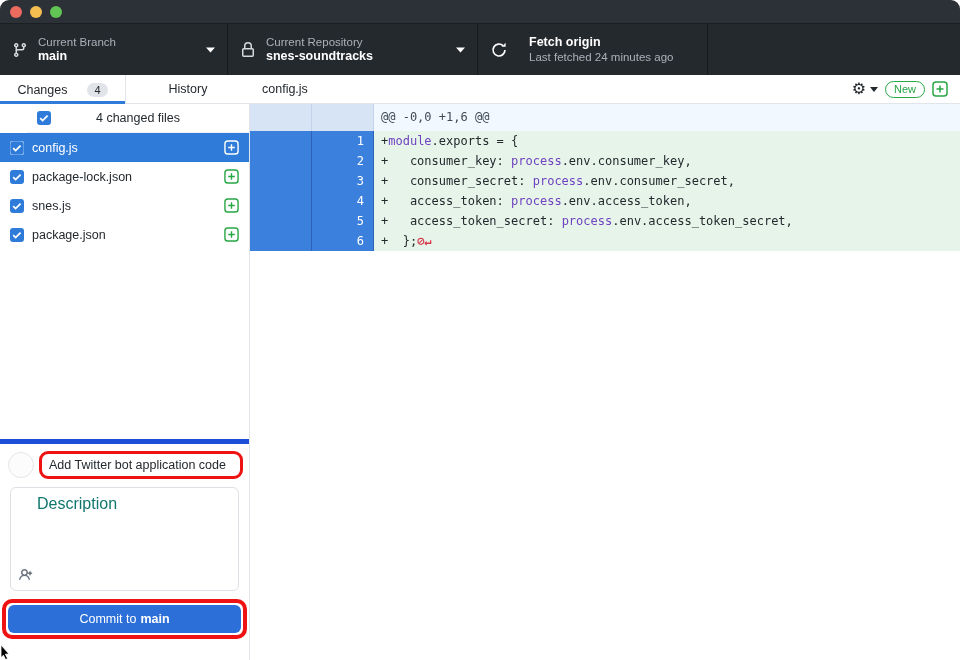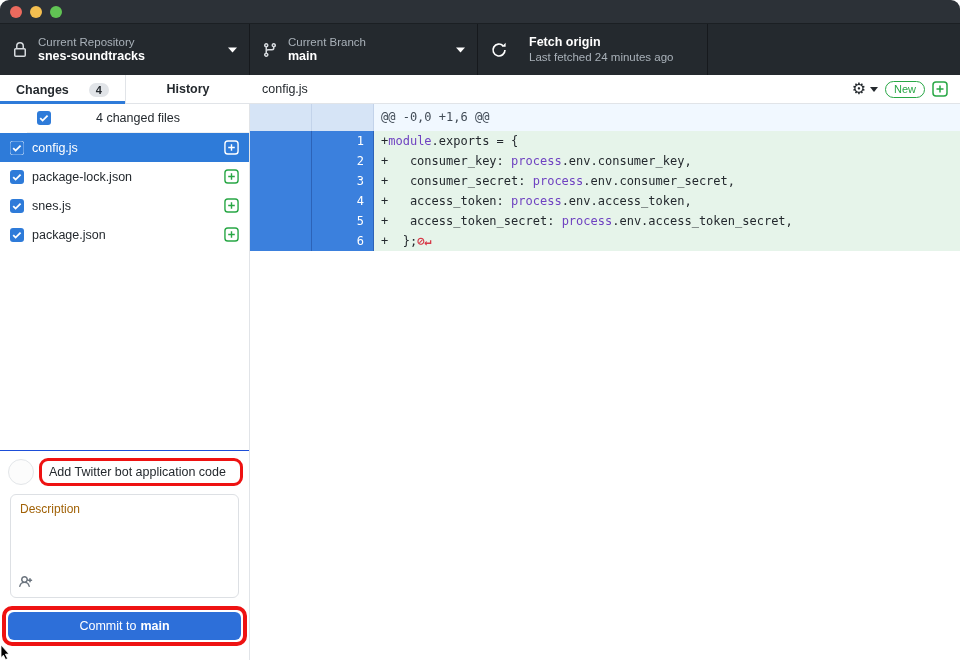--- a/index.html
+++ b/index.html
@@ -20,21 +20,21 @@
   .tb-fetch { width:230px;gap:21px; }
   .tb-text { display:flex; flex-direction:column; line-height:1.25; }
   .tb-label { color:#a9b1b9; font-size:11.5px; }
   .tb-value { color:#ffffff; font-size:12.5px; font-weight:bold; }
   .tb-chevron { margin-left:auto; display:flex; }
   .tb-icon { display:flex; align-items:center; }
   
   .tabs-row { height:29px; display:flex; background:#fff; }
   .side-tabs { width:250px; display:flex; }
   .tab { width:125px; display:flex; align-items:center; justify-content:center; gap:20px;
-         font-size:12.5px; color:#24292e; position:relative; border-bottom:1px solid #e1e4e8; cursor:pointer;font-weight:bold; }
+         font-size:12.5px; color:#24292e; position:relative; border-bottom:1px solid #e1e4e8; cursor:pointer; }
   .tab.active { border-bottom:none; }
   .tab.active::after { content:""; position:absolute; left:0; right:0; bottom:0; height:3px; background:var(--accent-blue,#2e7bd9); }
   .tab.history { border-left:1px solid #e1e4e8; background:#fff; }
   .count-badge { background:#e1e4e8; color:#24292e; border-radius:9px; font-size:11px; padding:1px 7px; }
   .file-tabbar { flex:1; display:flex; align-items:center; padding:0 12px; border-bottom:1px solid #e1e4e8; }
   .file-tab-label { font-size:12.5px; color:#24292e; }
   .tab-actions { margin-left:auto; display:flex; align-items:center; gap:7px; }
   .gear-btn { display:flex; align-items:center; gap:4px; cursor:pointer; }
   .gear-glyph { font-size:16px; color:#24292e; line-height:1; }
   .new-pill { border:1.5px solid var(--green,#28a745); color:var(--green,#28a745); font-size:11px;
@@ -44,28 +44,28 @@
   .sidebar { width:250px; border-right:1px solid #e1e4e8; display:flex; flex-direction:column; background:#fff; }
   .files-header { height:29px; position:relative; display:flex; align-items:center; justify-content:center;
                   font-size:12.5px; color:#24292e; border-bottom:1px solid #eef0f2;margin-left:27px; }
   .files-header .cbx { position:absolute; left:10px; }
   .file-row { height:29px; display:flex; align-items:center; gap:8px; padding:0 10px; font-size:12.5px; color:#24292e; cursor:pointer; }
   .file-row.selected { background:var(--row-blue,#2e7bd9); color:#fff; }
   .file-row .plus { margin-left:auto; display:flex; }
   .cbx { width:14px; height:14px; display:inline-flex; }
   .spacer { flex:1; }
   
-  .commit-area { border-top:1px solid #1d4ed8; padding-bottom:2px; }
+  .commit-area { border-top:5px solid #1d4ed8; padding-bottom:9px; }
   .summary-row { display:flex; align-items:center; gap:5px; padding:7px 6px 4px 8px; }
   .avatar { width:26px; height:26px; border-radius:50%; background:#fcfcfc; border:1px solid #e3e6e9; flex:none; }
   .hl-summary { flex:1; border:3px solid var(--annotation-red,#ee1212); border-radius:9px; background:#fff; padding:1px; }
   .summary-input { width:100%; border:none; outline:none; font-family:"Liberation Sans",sans-serif;
                    font-size:12.5px; color:#24292e; padding:3px 6px; background:transparent; }
   .desc-box { margin:4px 10px 0; height:104px; border:1px solid #dde0e4; border-radius:6px; position:relative; background:#fff; }
-  .desc-placeholder { position:absolute; top:7px; left:9px; font-size:12px; color:#a16207; }
+  .desc-placeholder { position:absolute; top:7px; left:26px; font-size:16px; color:#0f766e; }
   .coauthor { position:absolute; left:8px; bottom:7px; display:flex; color:#6a737d; cursor:pointer; }
   .hl-commit { margin:8px 2px 12px; border:4px solid var(--annotation-red,#ee1212); border-radius:10px; padding:2px; }
   .commit-btn { width:100%; height:28px; background:var(--button-blue,#2d6fd9); border:none; border-radius:6px;
                 color:#fff; font-family:"Liberation Sans",sans-serif; font-size:12.5px; cursor:pointer; }
   .commit-btn .pre { margin-right:4px; }
   .commit-btn b { font-weight:bold; }
   
   .main { flex:1; background:#fff; }
   .mono { font-family:"DejaVu Sans Mono", monospace; }
   .hunk-row { display:flex; height:27px; }
@@ -88,45 +88,45 @@
 
 <div class="app">
 
   <div class="titlebar">
     <span class="tl" id="tl-close" style="background: rgb(236, 106, 94);"></span>
     <span class="tl" id="tl-min" style="background: rgb(244, 191, 80);"></span>
     <span class="tl" id="tl-zoom" style="background: rgb(97, 196, 84);"></span>
   </div>
 
   <div class="toolbar">
+    <div class="tb-section tb-branch">
+      <span class="tb-icon">
+        <svg width="16" height="16" viewBox="0 0 16 16">
+            <path fill="#d6dade" d="M9.5 3.25a2.25 2.25 0 1 1 3 2.122V6A2.5 2.5 0 0 1 10 8.5H6a1 1 0 0 0-1 1v1.128a2.251 2.251 0 1 1-1.5 0V5.372a2.25 2.25 0 1 1 1.5 0v1.836A2.493 2.493 0 0 1 6 7h4a1 1 0 0 0 1-1v-.628A2.25 2.25 0 0 1 9.5 3.25Zm-6 0a.75.75 0 1 0 1.5 0 .75.75 0 0 0-1.5 0Zm8.25-.75a.75.75 0 1 0 0 1.5.75.75 0 0 0 0-1.5ZM4.25 12a.75.75 0 1 0 0 1.5.75.75 0 0 0 0-1.5Z"></path>
+          </svg>
+      </span>
+      <span class="tb-text">
+        <span class="tb-label">Current Branch</span>
+        <span class="tb-value">main</span>
+      </span>
+      <span class="tb-chevron">
+        <svg width="9" height="6" viewBox="0 0 9 6">
+            <path fill="#fff" d="M0 .5h9L4.5 5.5z"></path>
+          </svg>
+      </span>
+    </div>
     <div class="tb-section tb-repo">
       <span class="tb-icon">
         <svg width="16" height="16" viewBox="0 0 16 16">
             <path fill="#d6dade" d="M4 4a4 4 0 0 1 8 0v2h.25c.966 0 1.75.784 1.75 1.75v5.5A1.75 1.75 0 0 1 12.25 15h-8.5A1.75 1.75 0 0 1 2 13.25v-5.5C2 6.784 2.784 6 3.75 6H4Zm8.25 3.5h-8.5a.25.25 0 0 0-.25.25v5.5c0 .138.112.25.25.25h8.5a.25.25 0 0 0 .25-.25v-5.5a.25.25 0 0 0-.25-.25ZM10.5 6V4a2.5 2.5 0 1 0-5 0v2Z"></path>
           </svg>
       </span>
       <span class="tb-text">
         <span class="tb-label">Current Repository</span>
         <span class="tb-value">snes-soundtracks</span>
-      </span>
-      <span class="tb-chevron">
-        <svg width="9" height="6" viewBox="0 0 9 6">
-            <path fill="#fff" d="M0 .5h9L4.5 5.5z"></path>
-          </svg>
-      </span>
-    </div>
-    <div class="tb-section tb-branch">
-      <span class="tb-icon">
-        <svg width="16" height="16" viewBox="0 0 16 16">
-            <path fill="#d6dade" d="M9.5 3.25a2.25 2.25 0 1 1 3 2.122V6A2.5 2.5 0 0 1 10 8.5H6a1 1 0 0 0-1 1v1.128a2.251 2.251 0 1 1-1.5 0V5.372a2.25 2.25 0 1 1 1.5 0v1.836A2.493 2.493 0 0 1 6 7h4a1 1 0 0 0 1-1v-.628A2.25 2.25 0 0 1 9.5 3.25Zm-6 0a.75.75 0 1 0 1.5 0 .75.75 0 0 0-1.5 0Zm8.25-.75a.75.75 0 1 0 0 1.5.75.75 0 0 0 0-1.5ZM4.25 12a.75.75 0 1 0 0 1.5.75.75 0 0 0 0-1.5Z"></path>
-          </svg>
-      </span>
-      <span class="tb-text">
-        <span class="tb-label">Current Branch</span>
-        <span class="tb-value">main</span>
       </span>
       <span class="tb-chevron">
         <svg width="9" height="6" viewBox="0 0 9 6">
             <path fill="#fff" d="M0 .5h9L4.5 5.5z"></path>
           </svg>
       </span>
     </div>
     <div class="tb-section tb-fetch">
       <span class="tb-icon">
         <svg width="18" height="18" viewBox="0 0 16 16">

